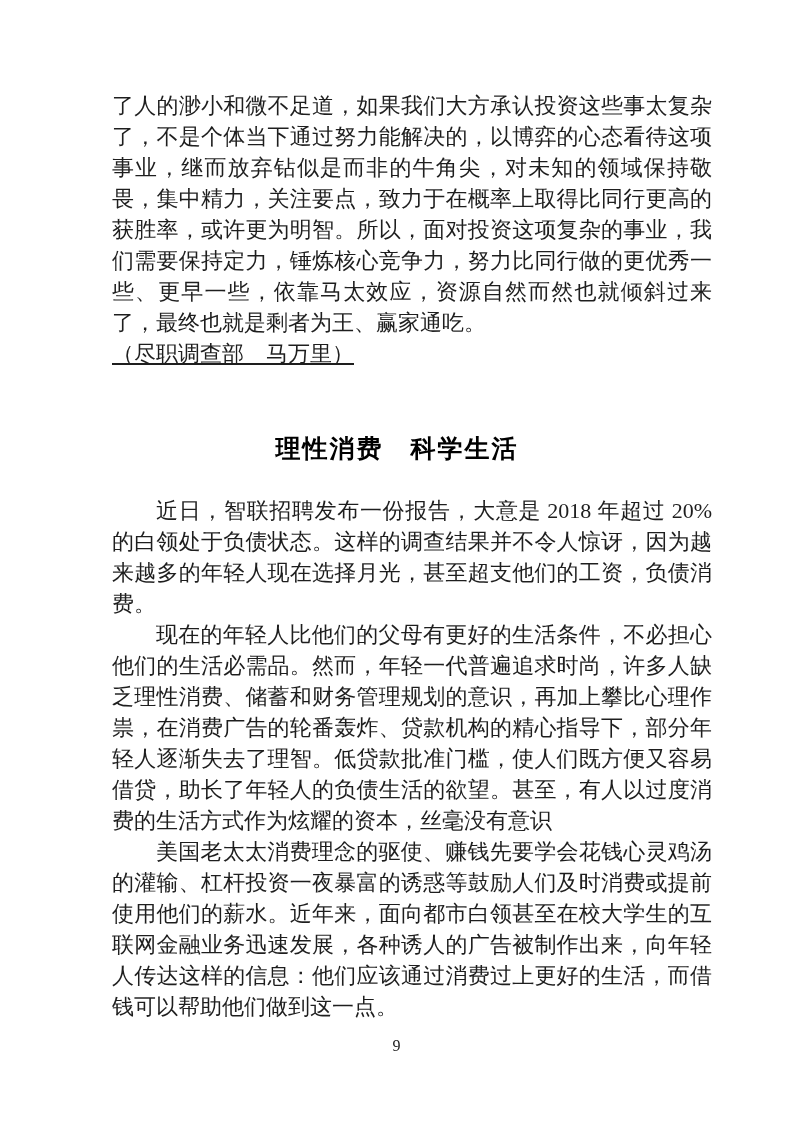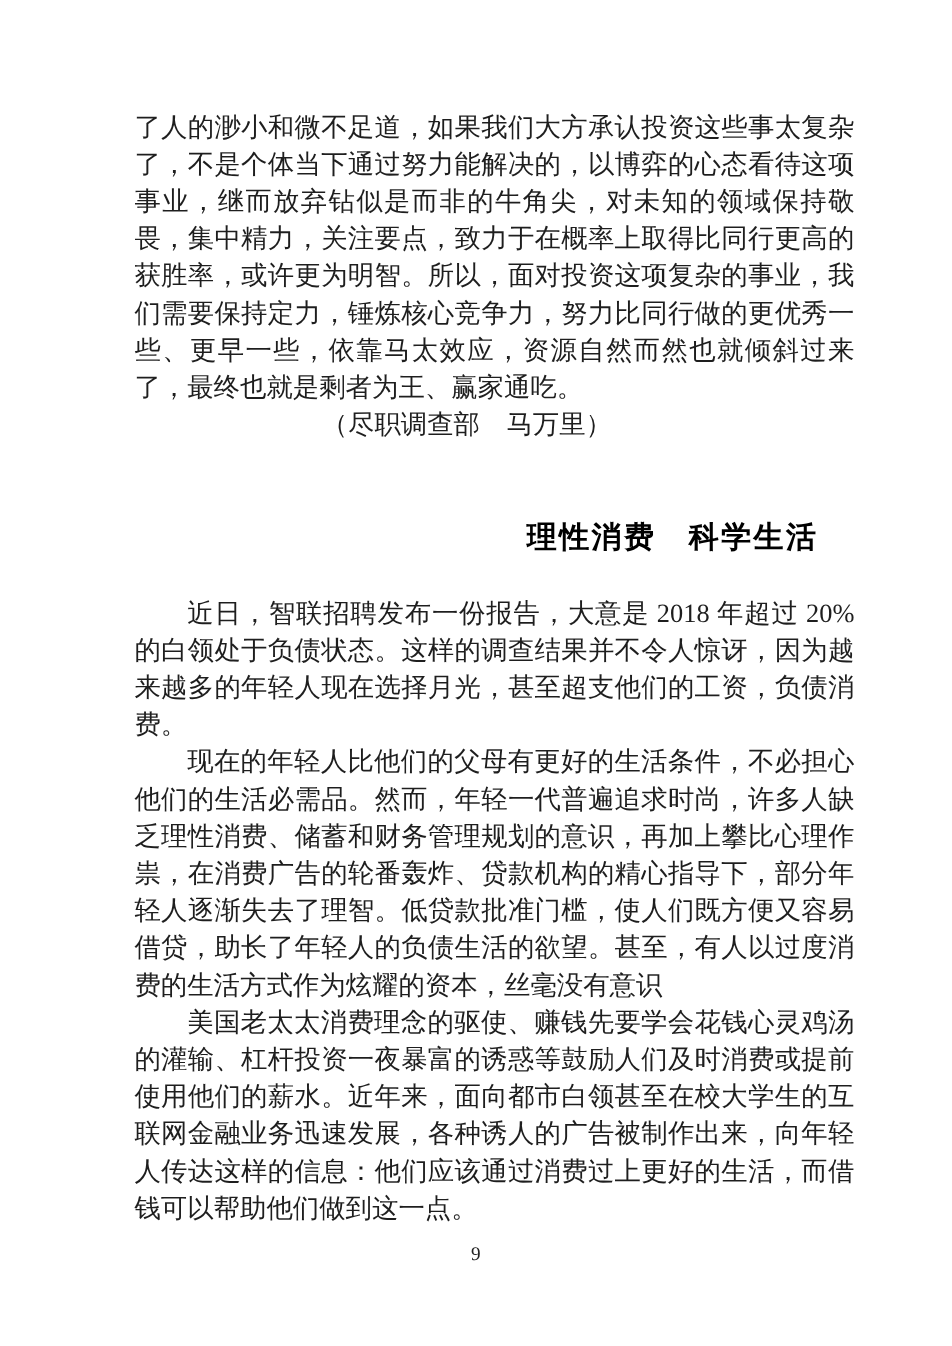--- a/index.html
+++ b/index.html
@@ -22,30 +22,31 @@
     font-family: "Liberation Serif", "DejaVu Serif", serif;
     font-size: 22px;
     line-height: 31px;
     color: #1e1e1e;
     text-align: justify;
   }
   .content p {
     margin: 0;
   }
   .attribution {
-    text-align: center;
+    text-align: left;
     padding-right: 46px;
+    text-decoration: underline;
   }
   .title {
     font-family: "Liberation Sans", "DejaVu Sans", sans-serif;
     font-weight: 700;
     font-size: 25px;
     line-height: 40px;
     letter-spacing: 2px;
-    text-align: right;
+    text-align: center;
     color: #000000;
     margin: 59px 30px 27px 0;
   }
   .indent {
     text-indent: 2em;
   }
   .page-number {
     position: absolute;
     top: 1034px;
     left: 0;

